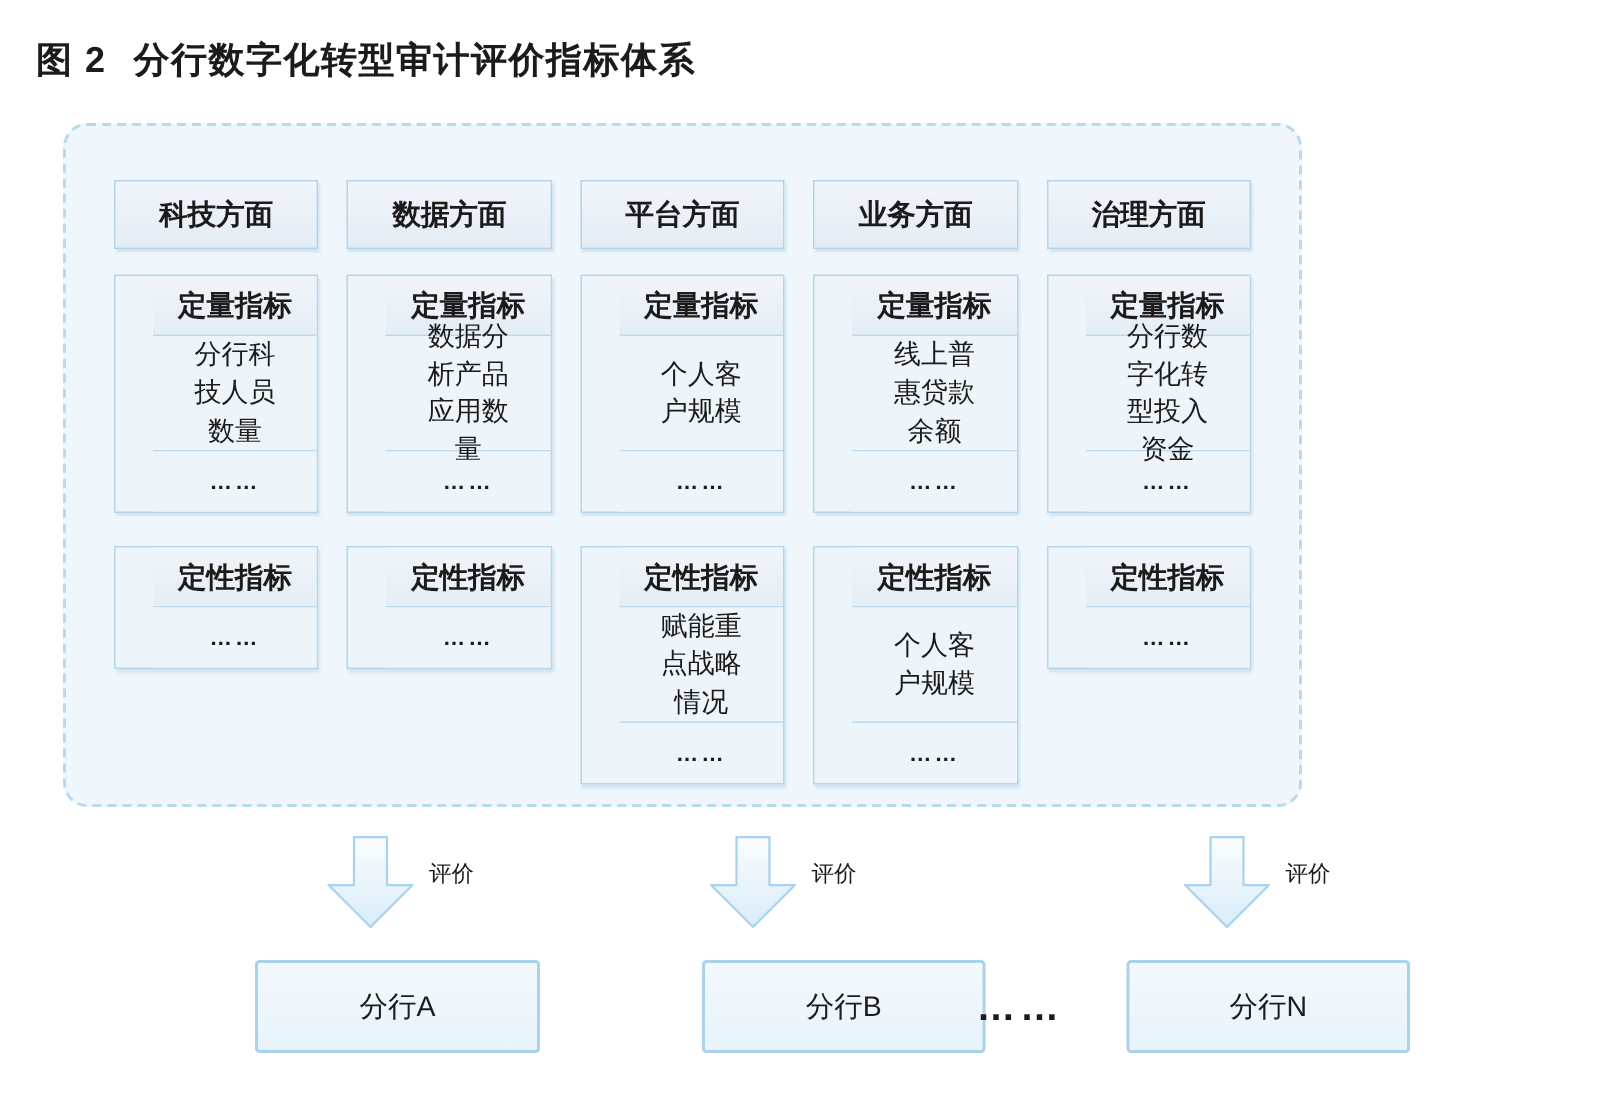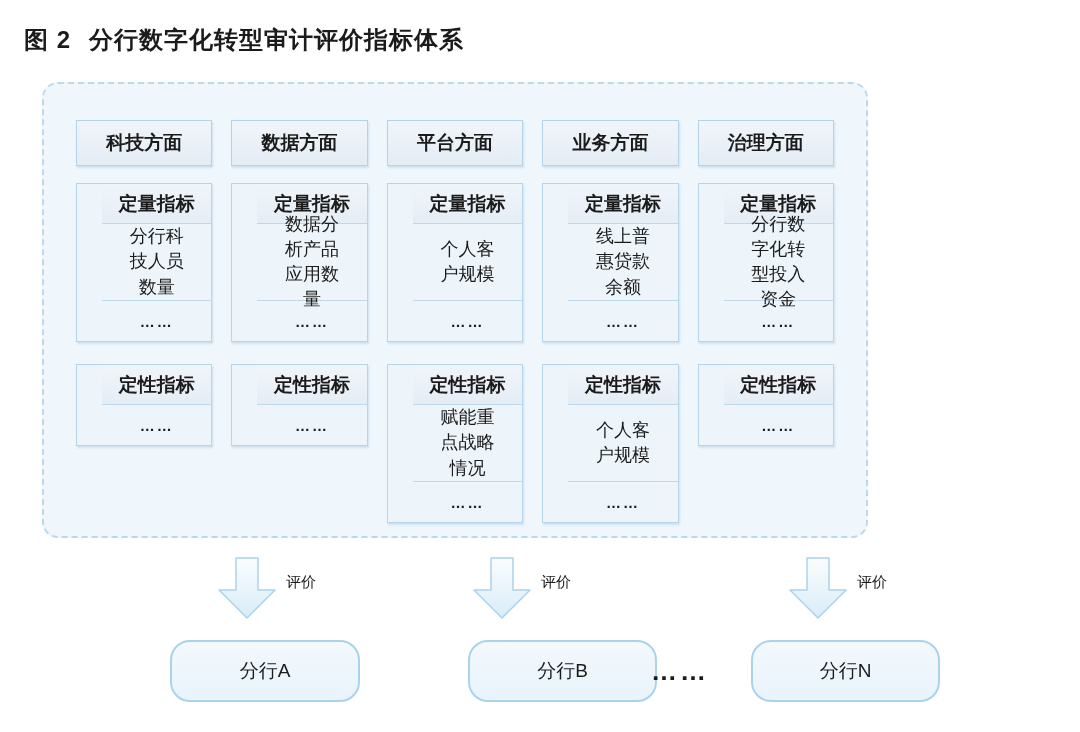--- a/index.html
+++ b/index.html
@@ -55,21 +55,21 @@
     font-size:15px; font-weight:bold; letter-spacing:2px; background:#edf5fb;
   }
 
   .arrow { position:absolute; top:557px; width:58px; height:62px; }
   .arrow.a1 { left:218px; } .arrow.a2 { left:473px; } .arrow.a3 { left:789px; }
   .arrow-label { position:absolute; top:573px; font-size:15px; }
   .arrow-label.l1 { left:286px; } .arrow-label.l2 { left:541px; } .arrow-label.l3 { left:857px; }
 
   .branch {
     position:absolute; top:640px; height:62px; box-sizing:border-box;
-    border:2px solid #a9d3ec; border-radius:20px;
+    border:2px solid #a9d3ec; border-radius:3px;
     background:linear-gradient(180deg,#f3f9fd 0%,#e8f3fb 100%);
     display:flex; align-items:center; justify-content:center; font-size:19px;
   }
   .branch.b1 { left:170px; width:190px; }
   .branch.b2 { left:424px; width:189px;margin-left:44px; }
   .branch.b3 { left:751px; width:189px; }
   .branch-ellipsis {
     position:absolute; top:640px; left:630px; width:100px; height:62px;
     display:flex; align-items:center; justify-content:center;
     font-size:26px; font-weight:bold; letter-spacing:3px;

